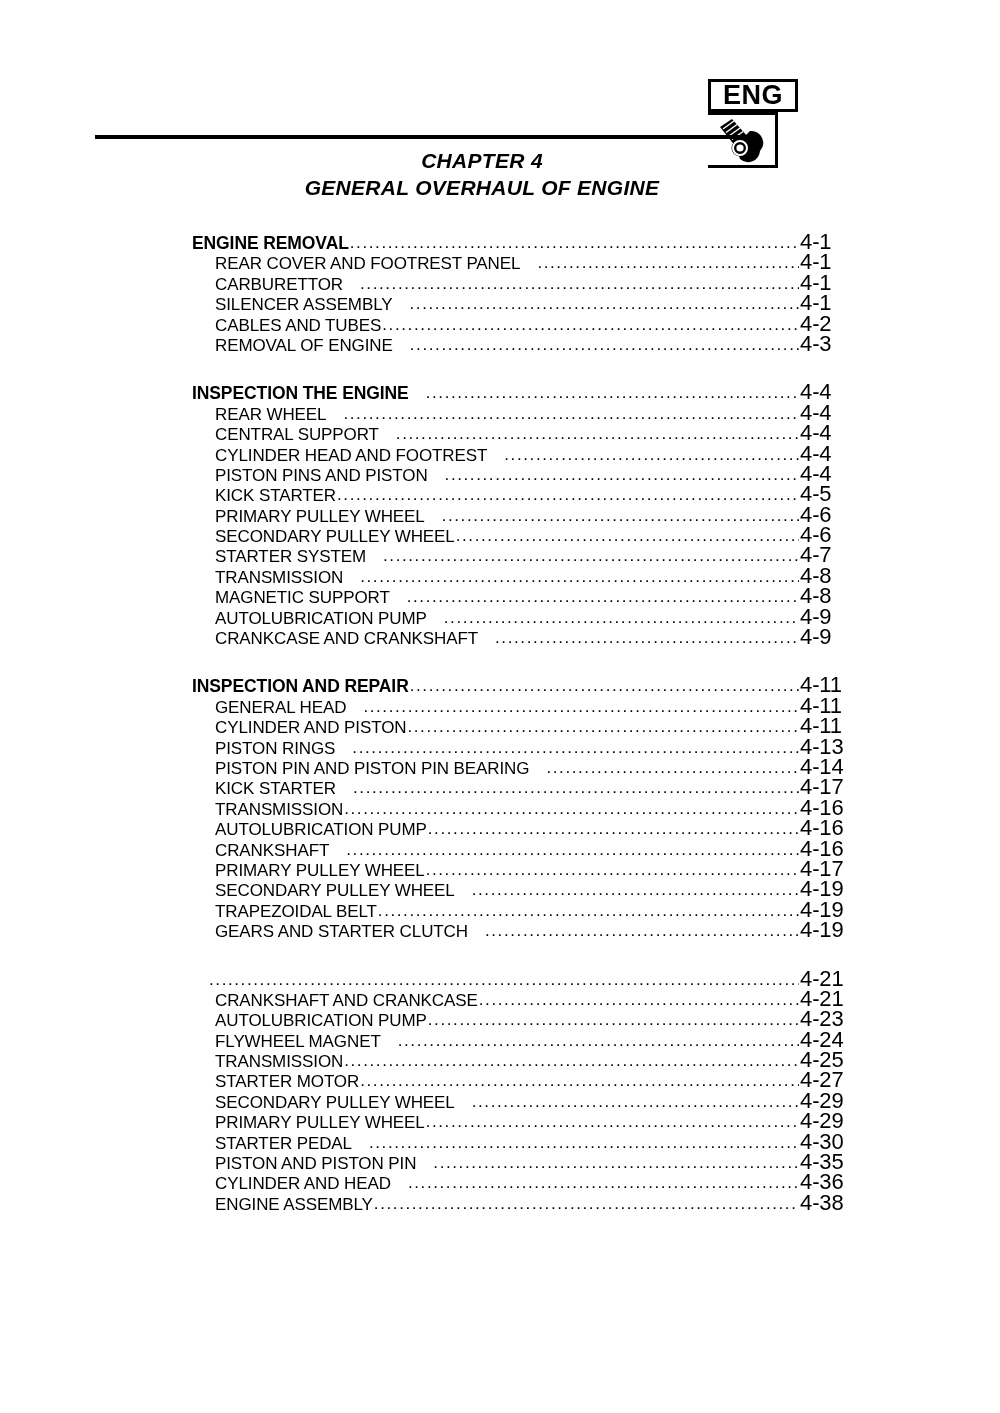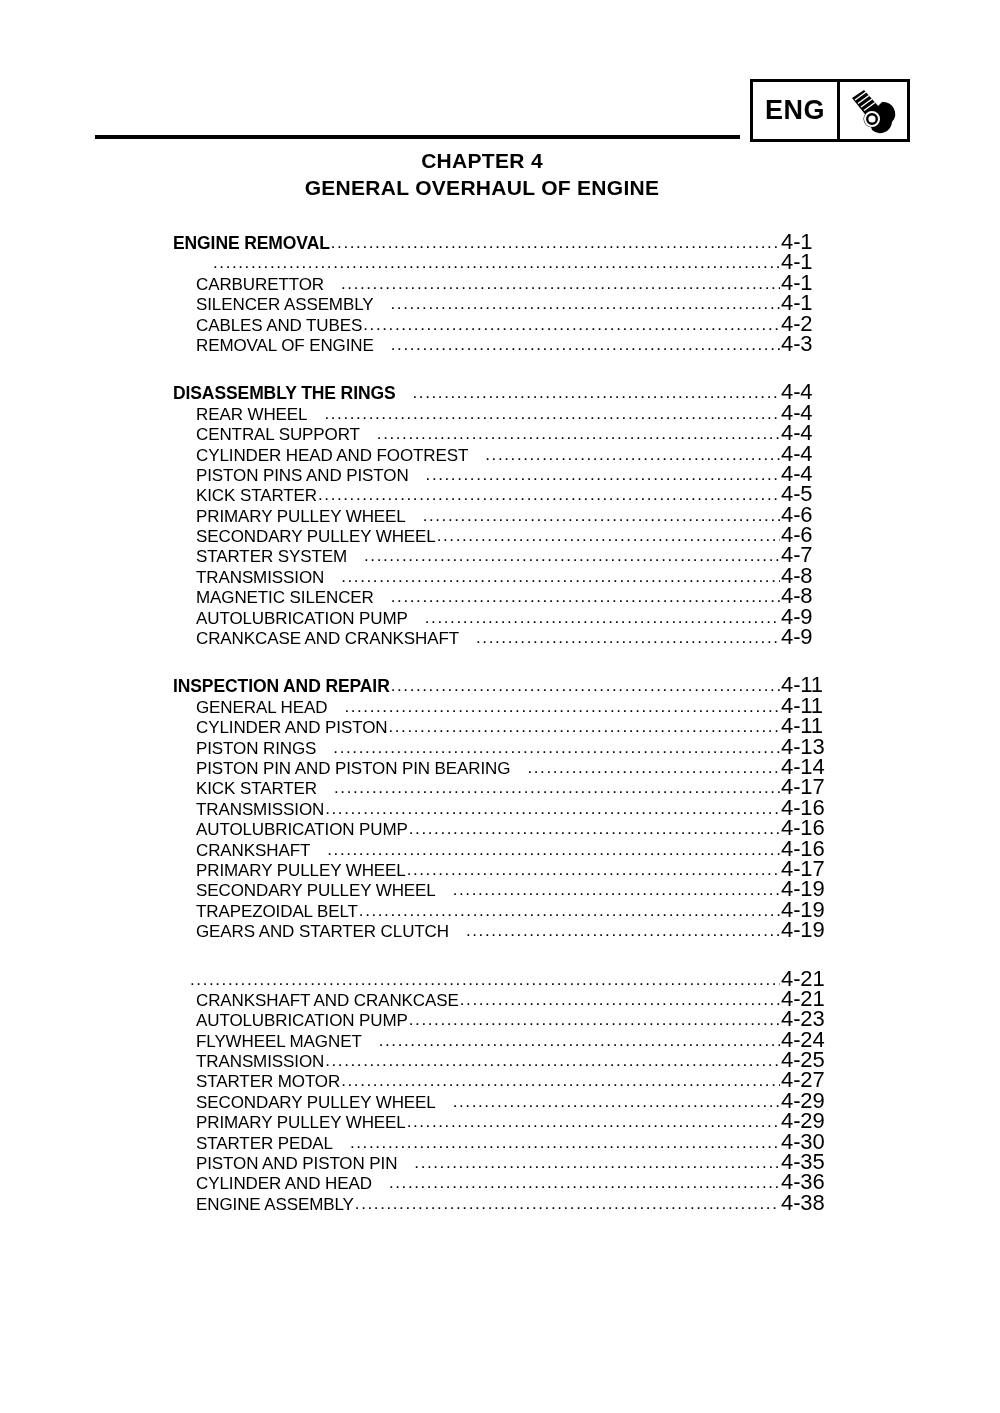--- a/index.html
+++ b/index.html
@@ -13,24 +13,25 @@
     position: relative;
     font-family: "Liberation Sans", sans-serif;
     color: #000000;
     overflow: hidden;
   }
 
   
   #header-badge {
     position: absolute;
     top: 79px;
-    left: 750px;
+    left: 708px;
     display: flex;
     align-items: stretch;
     height: 63px;
+    flex-direction: column;
   }
   .badge-cell {
     border: 3px solid #000;
     background: #fff;
     display: flex;
     align-items: center;
     justify-content: center;
     box-sizing: border-box;
   }
   #badge-eng {
@@ -57,39 +58,40 @@
     background: #000;
   }
 
   
   #title-block {
     position: absolute;
     top: 148px;
     left: 0;
     width: 964px;
     text-align: center;
+    font-style: italic;
   }
   #chapter-number {
     font-size: 21px;
     font-weight: bold;
     letter-spacing: 0.3px;
     line-height: 26px;
   }
   #chapter-title {
     font-size: 21px;
     font-weight: bold;
     letter-spacing: 0.3px;
     line-height: 27px;
   }
 
   
   #toc {
     position: absolute;
     top: 229px;
-    left: 173px;
+    left: 192px;
     width: 660px;
   }
   .toc-section { margin-bottom: 28px; }
   .toc-section:last-child { margin-bottom: 0; }
 
   .toc-row {
     display: flex;
     align-items: baseline;
     height: 20.4px;
     white-space: nowrap;
@@ -168,20 +170,21 @@
 </div>
 
 <div id="toc">
     <div class="toc-section">
       <div class="toc-row heading">
         <span class="toc-label">ENGINE REMOVAL</span>
         <span class="toc-dots">............................................................................................................................................</span>
         <span class="toc-page">4-1</span>
       </div>
       <div class="toc-row item">
+        <span class="toc-label">REAR COVER AND FOOTREST PANEL</span>
         <span class="toc-gap" style="width: 16px;"></span>
         <span class="toc-dots">............................................................................................................................................</span>
         <span class="toc-page">4-1</span>
       </div>
       <div class="toc-row item">
         <span class="toc-label">CARBURETTOR</span>
         <span class="toc-gap" style="width: 16px;"></span>
         <span class="toc-dots">............................................................................................................................................</span>
         <span class="toc-page">4-1</span>
       </div>
@@ -198,21 +201,21 @@
       </div>
       <div class="toc-row item">
         <span class="toc-label">REMOVAL OF ENGINE</span>
         <span class="toc-gap" style="width: 16px;"></span>
         <span class="toc-dots">............................................................................................................................................</span>
         <span class="toc-page">4-3</span>
       </div>
     </div>
     <div class="toc-section">
       <div class="toc-row heading">
-        <span class="toc-label">DISASSEMBLY THE RINGS</span>
+        <span class="toc-label">INSPECTION THE ENGINE</span>
         <span class="toc-gap" style="width: 16px;"></span>
         <span class="toc-dots">............................................................................................................................................</span>
         <span class="toc-page">4-4</span>
       </div>
       <div class="toc-row item">
         <span class="toc-label">REAR WHEEL</span>
         <span class="toc-gap" style="width: 16px;"></span>
         <span class="toc-dots">............................................................................................................................................</span>
         <span class="toc-page">4-4</span>
       </div>
@@ -256,21 +259,21 @@
         <span class="toc-dots">............................................................................................................................................</span>
         <span class="toc-page">4-7</span>
       </div>
       <div class="toc-row item">
         <span class="toc-label">TRANSMISSION</span>
         <span class="toc-gap" style="width: 16px;"></span>
         <span class="toc-dots">............................................................................................................................................</span>
         <span class="toc-page">4-8</span>
       </div>
       <div class="toc-row item">
-        <span class="toc-label">MAGNETIC SILENCER</span>
+        <span class="toc-label">MAGNETIC SUPPORT</span>
         <span class="toc-gap" style="width: 16px;"></span>
         <span class="toc-dots">............................................................................................................................................</span>
         <span class="toc-page">4-8</span>
       </div>
       <div class="toc-row item">
         <span class="toc-label">AUTOLUBRICATION PUMP</span>
         <span class="toc-gap" style="width: 16px;"></span>
         <span class="toc-dots">............................................................................................................................................</span>
         <span class="toc-page">4-9</span>
       </div>

